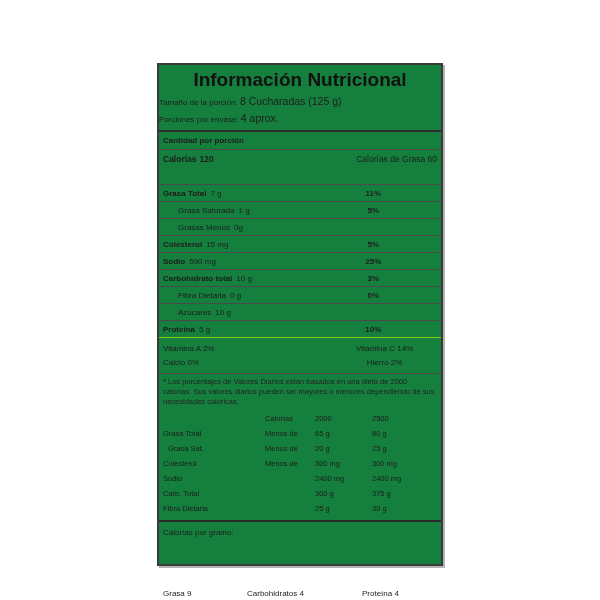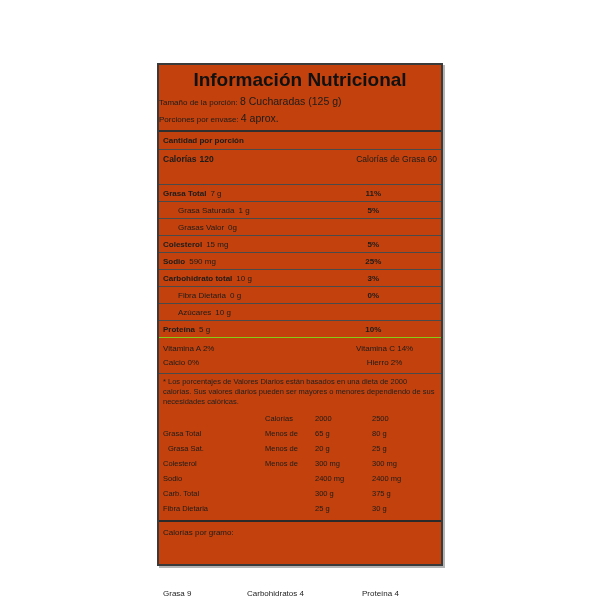--- a/index.html
+++ b/index.html
@@ -3,21 +3,21 @@
 <meta charset="utf-8">
 <style>
   html,body{margin:0;padding:0;}
   body{
     width:600px;height:600px;background:#ffffff;
     font-family:"Liberation Sans", sans-serif;color:#1c1c1c;
     position:relative;overflow:hidden;
   }
   .nutrition-label{
     position:absolute;left:157px;top:63px;width:282px;
-    background:#c2410c;border:2px solid #3a3a3a;
+    background:#15803d;border:2px solid #3a3a3a;
     box-shadow:2px 2px 0 #b5b5b5;
   }
   .nl-title{
     text-align:center;font-size:19px;font-weight:bold;
     padding:5px 2px 3px;line-height:20px;letter-spacing:0px;color:#111;
   }
   .serving-row{font-size:8px;padding:3px 0 2px;line-height:11px;}
   .serving-row .val{font-size:10.5px;}
   .serving-row.last{padding-bottom:5px;}
   .amount-heading{
@@ -104,21 +104,21 @@
     <span class="nm b">Grasa Total</span>
     <span class="amt">7 g</span>
     <span class="dv">11%</span>
   </div>
   <div class="n-row indent">
     <span class="nm">Grasa Saturada</span>
     <span class="amt">1 g</span>
     <span class="dv">5%</span>
   </div>
   <div class="n-row indent">
-    <span class="nm">Grasas Valor</span>
+    <span class="nm">Grasas Menos</span>
     <span class="amt">0g</span>
     <span class="dv"></span>
   </div>
   <div class="n-row">
     <span class="nm b">Colesterol</span>
     <span class="amt">15 mg</span>
     <span class="dv">5%</span>
   </div>
   <div class="n-row">
     <span class="nm b">Sodio</span>

